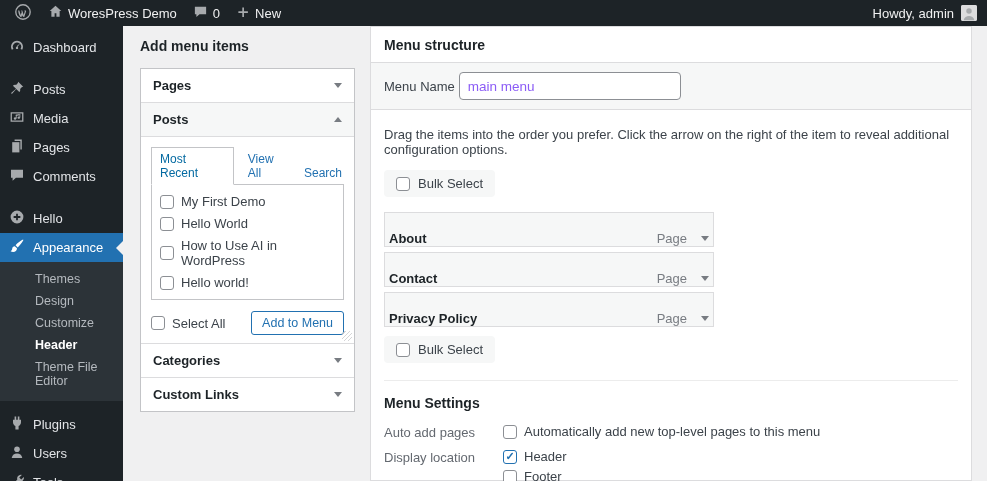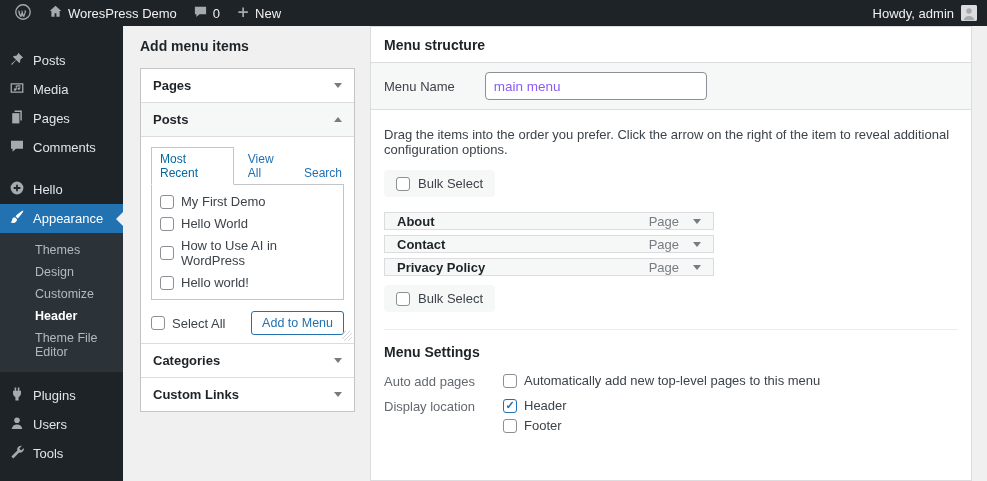--- a/index.html
+++ b/index.html
@@ -52,28 +52,28 @@
   .checkbox.checked::after { content: "✓"; color: #2271b1; font-size: 11px; font-weight: bold; line-height: 1; }
   .posts-foot { display: flex; align-items: center; justify-content: space-between; margin-top: 11px; }
   .btn-secondary { background: #fff; border: 1px solid #2271b1; color: #2271b1; border-radius: 3px; padding: 4px 10px; font-size: 12.5px; cursor: pointer; font-family: inherit; }
   .grip { position: absolute; right: 2px; bottom: 2px; width: 10px; height: 10px;
           background: repeating-linear-gradient(135deg, transparent 0 2px, #c3c4c7 2px 3px); opacity: .7; }
 
   
   .card { width: 602px; flex: none; background: #fff; border: 1px solid #dcdcde; display: flex; flex-direction: column; margin-right: 15px; }
   .card-head { padding: 10px 13px 9px; }
   .card-head .col-title { margin: 0; }
-  .name-row { background: #f6f7f7; border-top: 1px solid #dcdcde; border-bottom: 1px solid #dcdcde; padding: 9px 13px; display: flex; align-items: center; gap: 30px; }
+  .name-row { background: #f6f7f7; border-top: 1px solid #dcdcde; border-bottom: 1px solid #dcdcde; padding: 9px 13px; display: flex; align-items: center; gap: 4px; }
   .name-row label { color: #3c434a; }
   .name-input { width: 222px; height: 28px; border: 1px solid #8c8f94; border-radius: 4px; padding: 0 8px; font-size: 13.5px; font-family: inherit; color: #8b5cf6; background: #fff; }
   .card-body { padding: 12px 13px 0; flex: 1; }
   .instructions { color: #3c434a; margin: 5px 0 13px; font-size: 13px; }
   .bulk-chip { display: inline-flex; align-items: center; gap: 8px; background: #f6f7f7; border-radius: 4px; padding: 6px 12px; color: #3c434a; cursor: pointer; }
   .menu-items { width: 330px; margin: 15px 0 9px; }
-  .menu-item { height: 18px; background: #f6f7f7; border: 1px solid #dcdcde; margin-bottom: 5px; display: flex; align-items: center; justify-content: space-between; padding: 0 12px; cursor: grab; }
+  .menu-item { height: 35px; background: #f6f7f7; border: 1px solid #dcdcde; margin-bottom: 5px; display: flex; align-items: flex-end; justify-content: space-between; padding: 0 4px; cursor: grab; }
   .mi-label { font-weight: bold; color: #1d2327; }
   .mi-right { display: flex; align-items: center; gap: 14px; }
   .mi-type { color: #787c82; }
   .divider { border: none; border-top: 1px solid #ececec; margin: 17px 0 14px; }
   .settings-title { font-size: 14px; font-weight: bold; color: #1d2327; margin-bottom: 13px; }
   .setting-row { display: flex; margin-bottom: 9px; }
   .setting-label { width: 119px; flex: none; color: #646970; padding-top: 1px; }
   .setting-control { display: flex; flex-direction: column; gap: 5px; }
 </style>
 </head>
@@ -120,20 +120,28 @@
           <circle cx="10" cy="7.4" r="3.4" fill="#a7aaad"></circle>
           <path d="M3.3 19c.8-3.6 3.5-5.3 6.7-5.3s5.9 1.7 6.7 5.3z" fill="#a7aaad"></path>
         </svg>
     </span>
   </div>
 </div>
 
 <div class="main">
 
   <div class="sidebar">
+    <div class="sb-item">
+      <span><svg width="16" height="16" viewBox="0 0 20 20">
+            <path d="M10 3.5a7.5 7.5 0 0 0-6.5 11.2l2-1.1a5.2 5.2 0 1 1 9 0l2 1.1A7.5 7.5 0 0 0 10 3.5z"></path>
+            <circle cx="10" cy="12.4" r="1.5"></circle>
+            <path d="M10.7 11.4 14 6.6l-4.6 3.6z"></path>
+          </svg></span>
+      <span>Dashboard</span>
+    </div>
     <div class="sb-gap"></div>
     <div class="sb-item">
       <span><svg width="16" height="16" viewBox="0 0 20 20">
             <path d="M11.5 2.2 17.8 8.5l-1.6.4-2.3 2.3c.4 1.4.1 2.9-1 3.9L9 11.2 3.6 17.4l-1-1L8.8 11 4.9 7.1c1-1.1 2.5-1.4 3.9-1L11.1 3.8l.4-1.6z"></path>
           </svg></span>
       <span>Posts</span>
     </div>
     <div class="sb-item">
       <span><svg width="16" height="16" viewBox="0 0 20 20">
             <path d="M2 4h16v12H2V4zm1.6 1.6v8.8h12.8V5.6H3.6z"></path>

